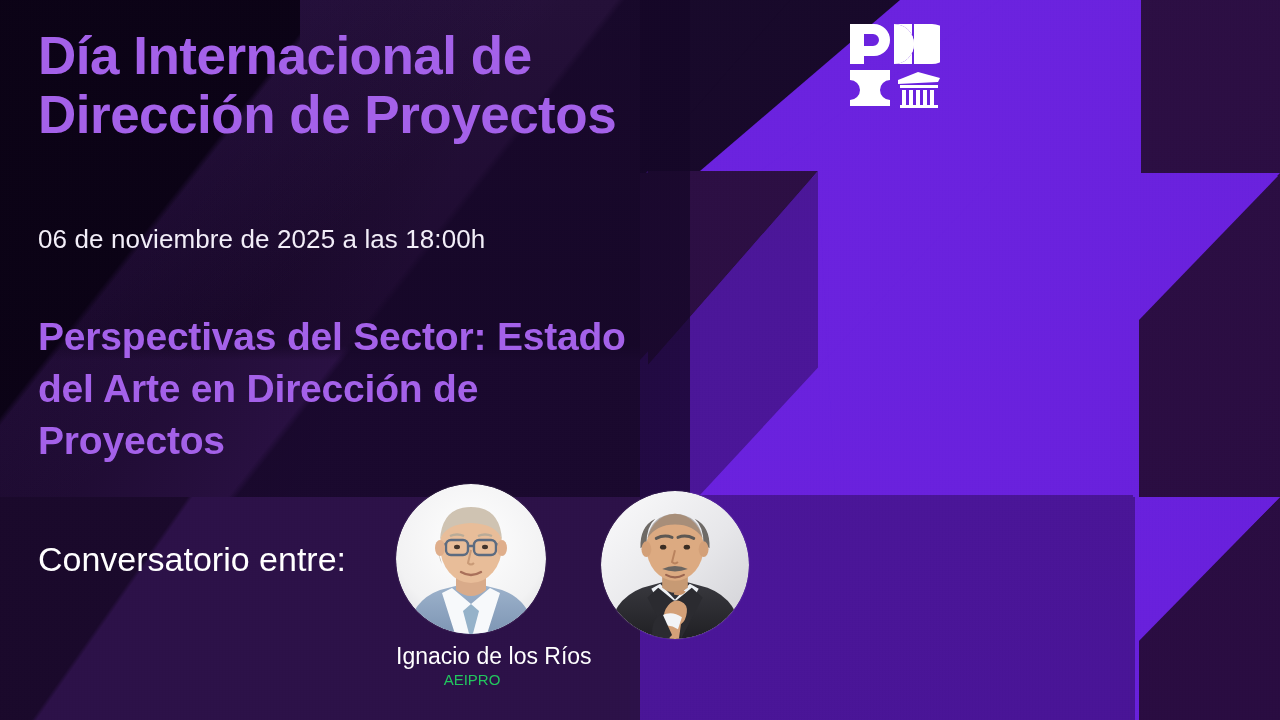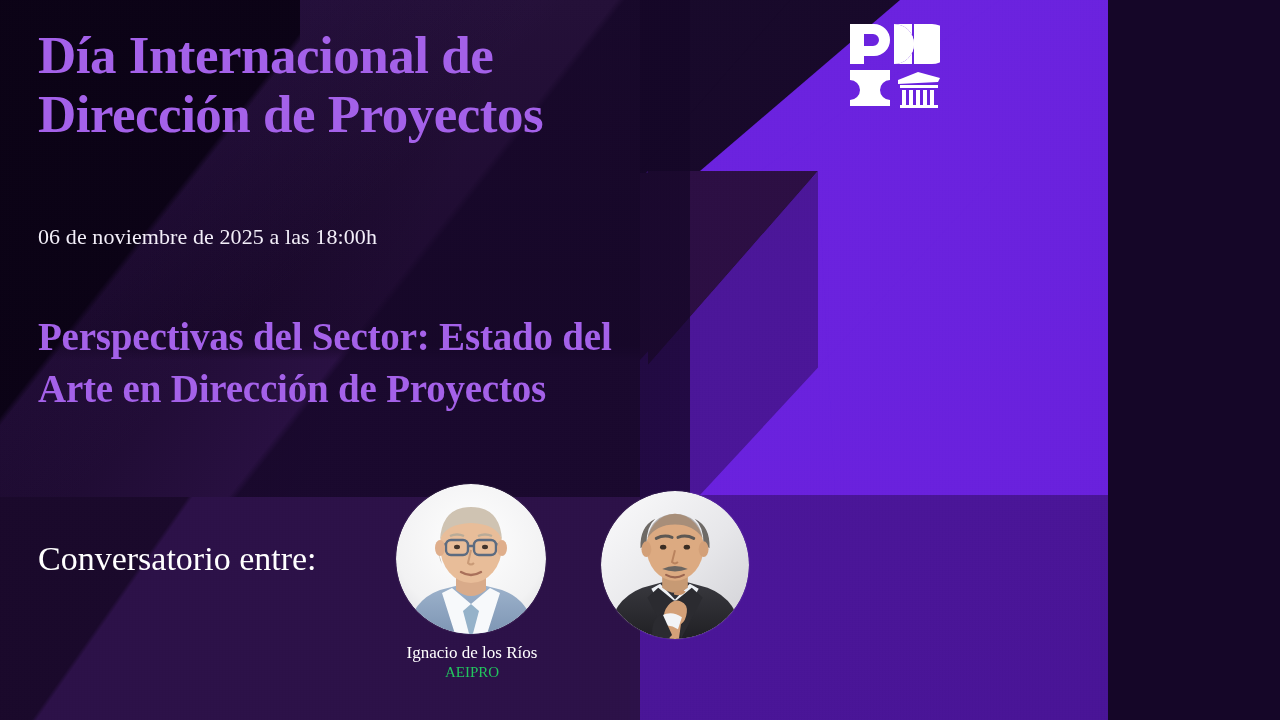--- a/index.html
+++ b/index.html
@@ -6,24 +6,23 @@
   html, body { width:1280px; height:720px; overflow:hidden; }
   body {
     font-family:"Liberation Sans", sans-serif;
     background:#150628;
     position:relative;
   }
 
   
   #poster {
     position:absolute; inset:0;
-    width:1108px; height:720px;
+    width:1280px; height:720px;
     overflow:hidden;
     background:#150628;
-    font-family:Liberation Serif, serif;
   }
 
   
   .bg-layer { position:absolute; inset:0; }
 
   
   .left-wash {
     position:absolute; left:0; top:0; width:640px; height:720px;
     background:
       linear-gradient(135deg, rgba(90,40,150,.30) 0%, rgba(90,40,150,0) 42%),
@@ -64,21 +63,21 @@
   .title {
     position:absolute; left:38px; top:26px;
     width:620px;
     font-size:53px; line-height:1.12;
     font-weight:bold;
     color:#A461E9;
     letter-spacing:-0.5px;
   }
   .date {
     position:absolute; left:38px; top:224px;
-    font-size:22px; font-weight:normal;
+    font-size:26px; font-weight:normal;
     color:#F2EEF8;
     letter-spacing:.1px;
   }
   .subtitle {
     position:absolute; left:38px; top:311px;
     width:600px;
     font-size:39px; line-height:1.33;
     font-weight:bold;
     color:#A461E9;
     letter-spacing:-0.2px;
@@ -102,21 +101,21 @@
   .logo-text .l2,.logo-text .l3,.logo-text .l4 { font-weight:normal; letter-spacing:-.2px; }
   .reg { font-size:10px; vertical-align:super; }
 
   
   .speaker { position:absolute; text-align:center; }
   .avatar {
     border-radius:50%; overflow:hidden; position:relative;
     box-shadow:0 0 0 1px rgba(255,255,255,.05);
   }
   .sp-name {
-    color:#FFFFFF; font-size:17px; line-height:1.25; white-space:nowrap;
+    color:#FFFFFF; font-size:23px; line-height:1.25; white-space:nowrap;
   }
   .sp-org { color:#22c55e; font-size:15px; line-height:1.25; white-space:nowrap; }
 
   #speaker-1 { left:396px; top:484px; width:152px; }
   #speaker-1 .avatar { width:150px; height:150px; }
   #speaker-2 { left:601px; top:491px; width:152px; }
   #speaker-2 .avatar { width:148px; height:148px; }
   .sp-caption { margin-top:8px; }
 
   

